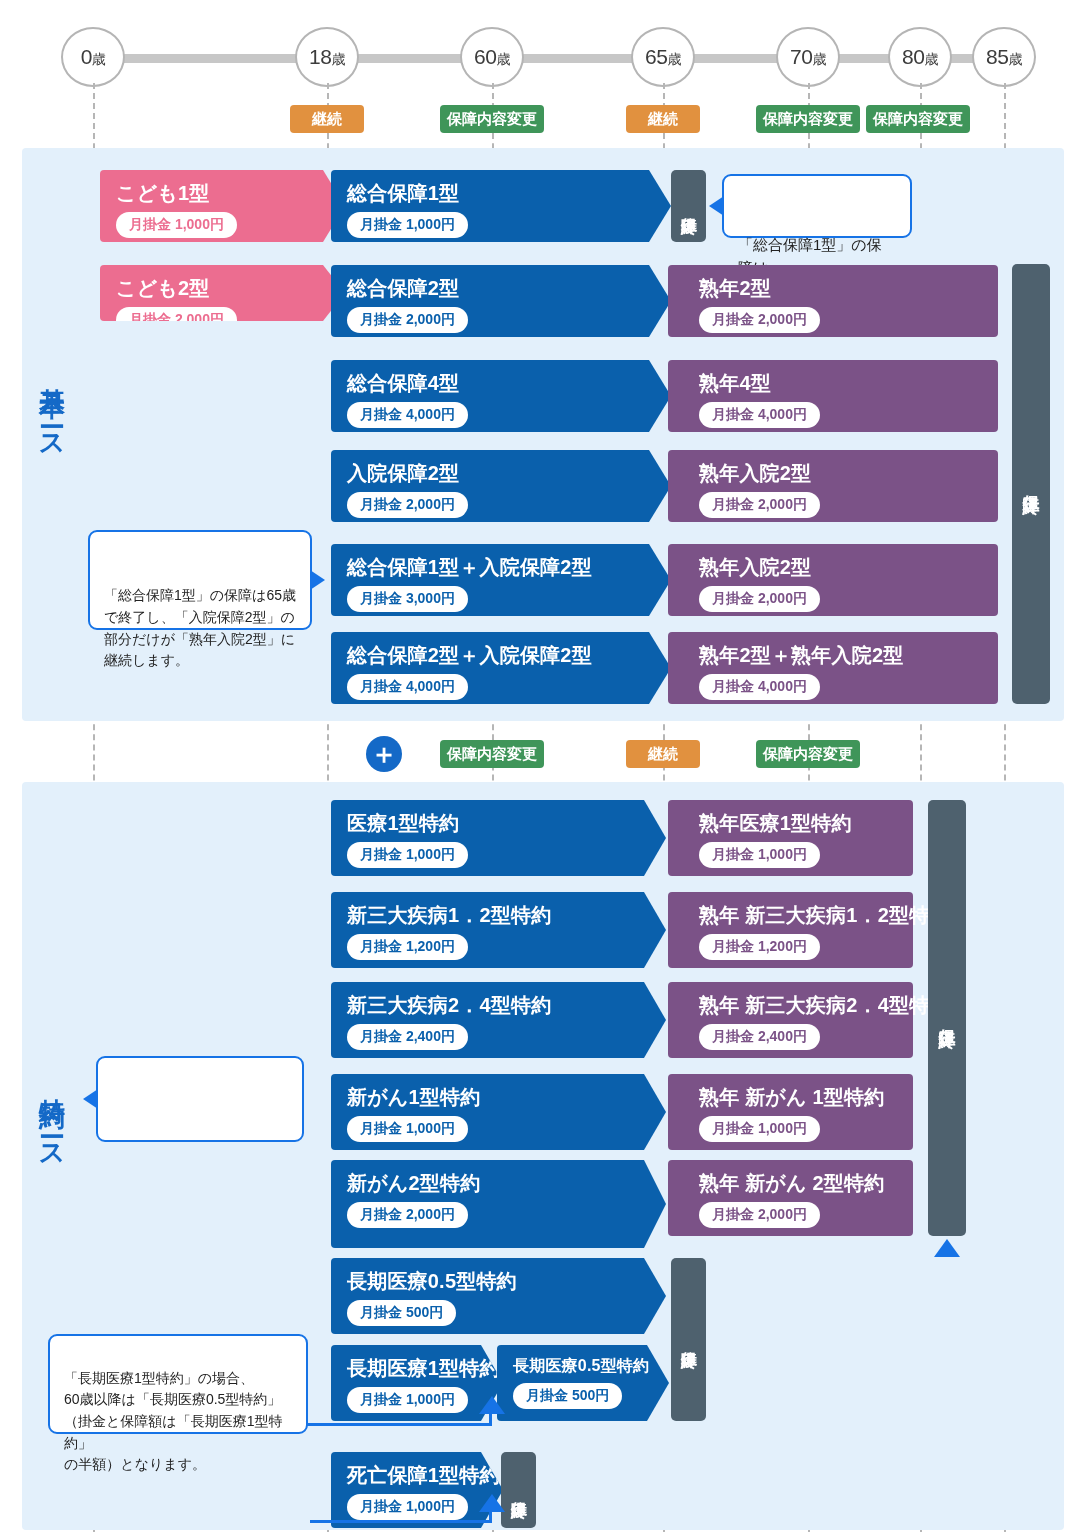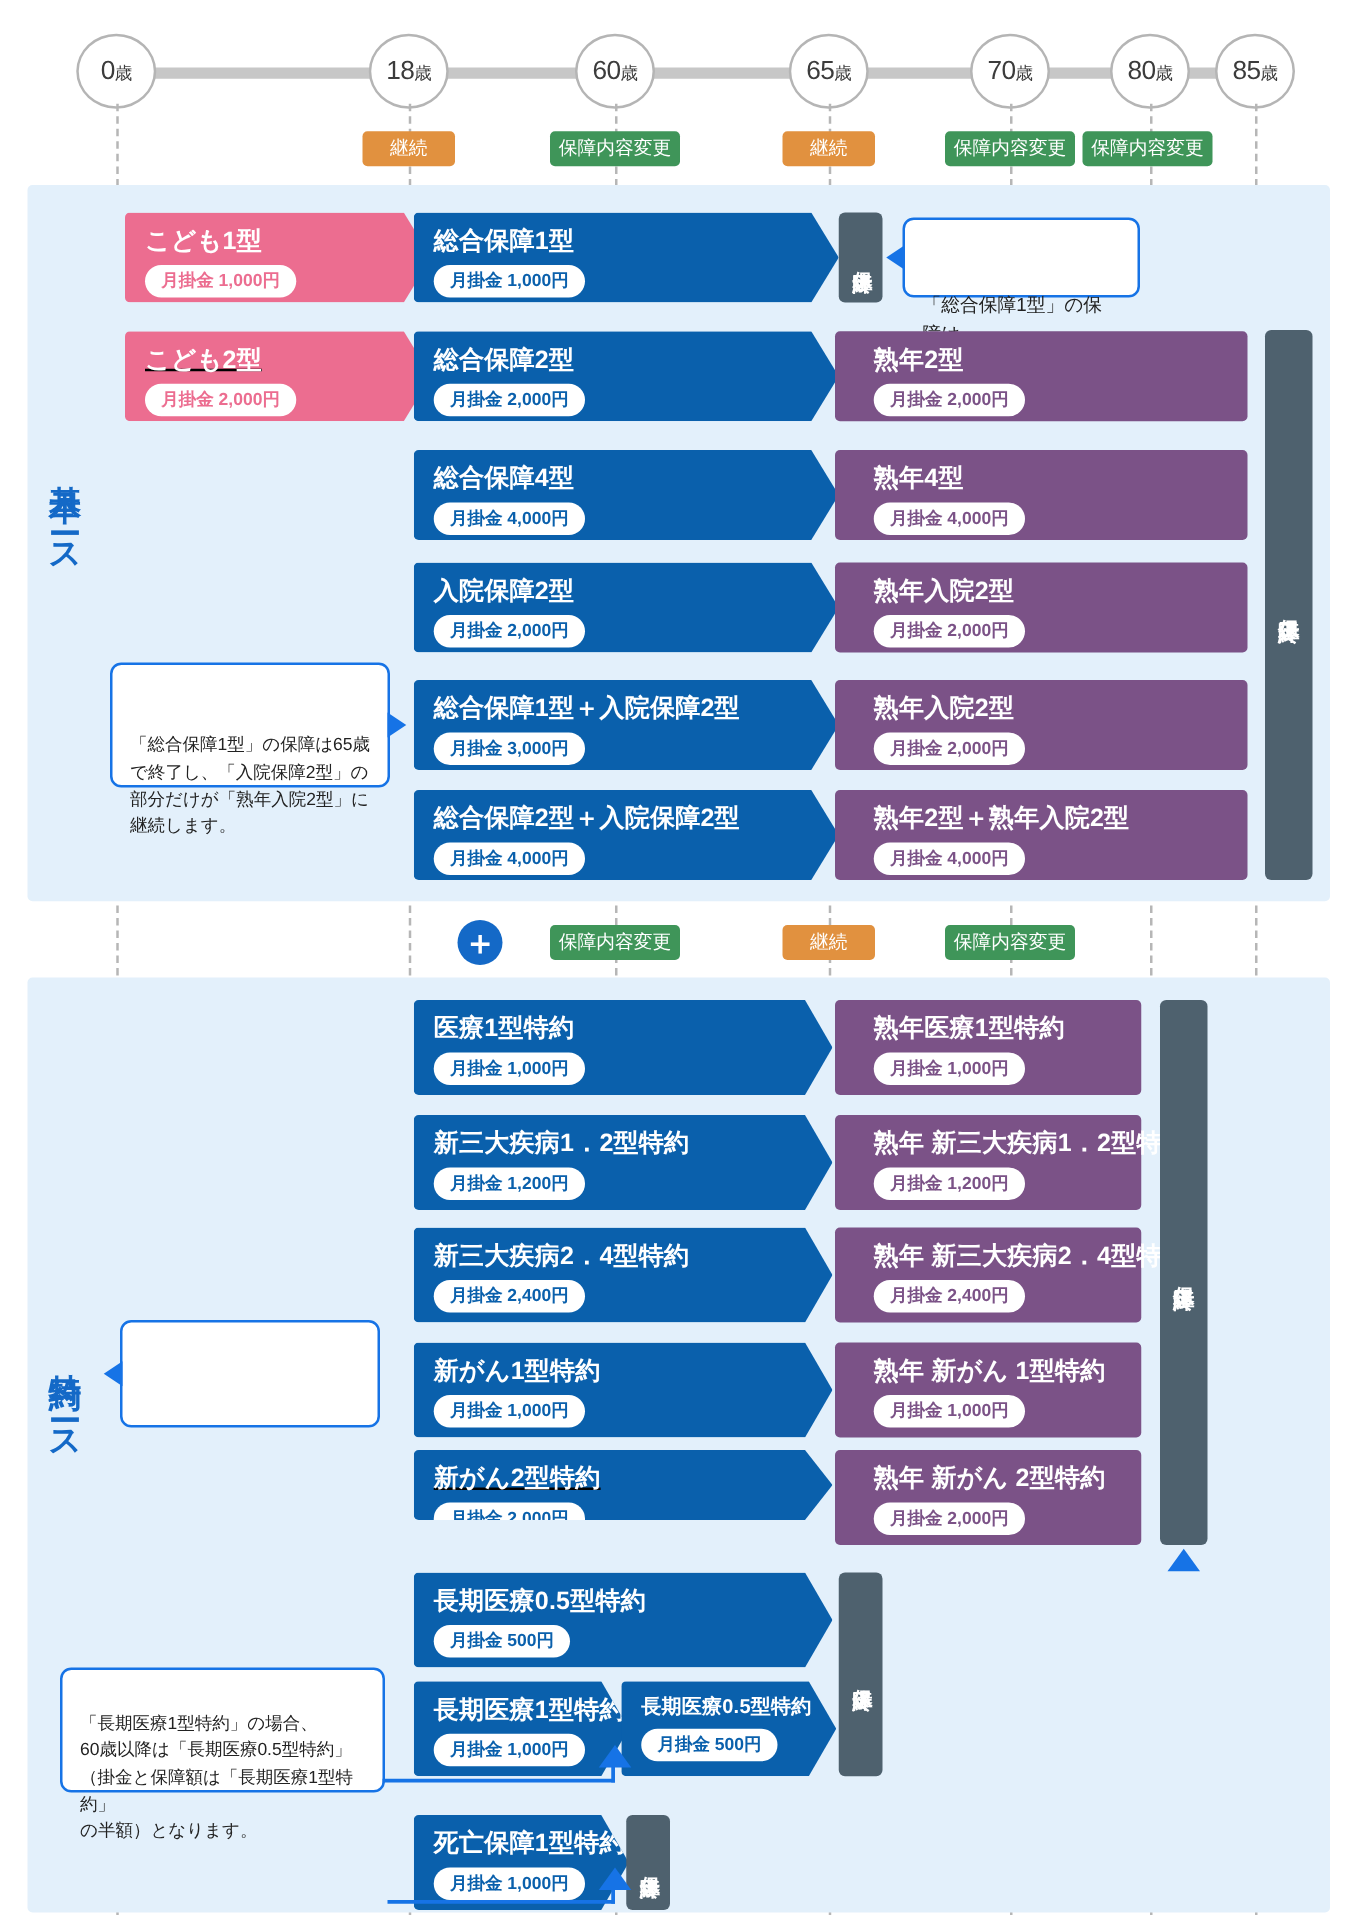--- a/index.html
+++ b/index.html
@@ -16,21 +16,21 @@
   .age-node{position:absolute;width:64px;height:60px;margin-left:-32px;margin-top:-30px;
     border:2px solid #b5b5b5;border-radius:50%;background:#fff;
     display:flex;align-items:center;justify-content:center;box-sizing:border-box;}
   .age-node span{font-size:21px;color:#3c3c3c;letter-spacing:-.5px;white-space:nowrap;}
   .age-node span i{font-style:normal;font-size:14px;}
 
   .vline{position:absolute;top:83px;width:0;border-left:2px dashed #b6b6b6;height:1449px;}
 
   
   .chip{position:absolute;height:28px;line-height:28px;border-radius:4px;color:#fff;
-        font-size:15px;text-align:center;white-space:nowrap;font-weight:400;}
+        font-size:15px;text-align:center;white-space:nowrap;font-weight:700;}
   .chip.orange{background:#e1913f;}
   .chip.green{background:#3f9559;}
 
   
   .panel{position:absolute;background:#e3f0fb;border-radius:4px;}
   .course-label{position:absolute;color:#1469c7;font-weight:bold;font-size:26px;
     writing-mode:vertical-rl;text-orientation:upright;letter-spacing:5px;line-height:1.1;}
 
   
   .bar{position:absolute;box-sizing:border-box;padding:13px 0 0 16px;}
@@ -125,21 +125,21 @@
     <div class="ttl">総合保障1型</div>
     <div class="pill">月掛金  1,000円</div>
   </div>
   <div class="endblk" style="left:671px;top:170px;width:35px;height:72px;">保障終了</div>
   <div class="callout" style="left:722px;top:174px;width:190px;height:64px;white-space:pre-line;">
     <div class="tip tip-left"></div>
     <span>「総合保障1型」の保障は
 65歳で終了します。</span>
   </div>
 
-  <div class="bar pink" style="left:100px;top:265px;width:245px;height:72px;text-decoration:underline;">
+  <div class="bar pink" style="left:100px;top:265px;width:245px;height:56px;">
     <div class="ttl">こども2型</div>
     <div class="pill">月掛金  2,000円</div>
   </div>
   <div class="bar blue arrow" style="left:331px;top:265px;width:340px;height:72px;">
     <div class="ttl">総合保障2型</div>
     <div class="pill">月掛金  2,000円</div>
   </div>
   <div class="bar purple" style="left:668px;top:265px;width:330px;height:72px;">
     <div class="ttl">熟年2型</div>
     <div class="pill">月掛金  2,000円</div>
@@ -230,21 +230,21 @@
     <div class="pill">月掛金  1,000円</div>
   </div>
   <div class="bar purple" style="left:668px;top:1074px;width:245px;height:76px;">
     <div class="ttl">熟年 新がん 1型特約</div>
     <div class="pill">月掛金  1,000円</div>
   </div>
   <div class="callout" style="left:96px;top:1056px;width:208px;height:86px;white-space:pre-line;font-size:14px;">
     <div class="tip tip-left"></div>
   </div>
 
-  <div class="bar blue arrow" style="left:331px;top:1160px;width:335px;height:56px;text-decoration:underline;">
+  <div class="bar blue arrow" style="left:331px;top:1160px;width:335px;height:88px;">
     <div class="ttl">新がん2型特約</div>
     <div class="pill">月掛金  2,000円</div>
   </div>
   <div class="bar purple" style="left:668px;top:1160px;width:245px;height:76px;">
     <div class="ttl">熟年 新がん 2型特約</div>
     <div class="pill">月掛金  2,000円</div>
   </div>
 
   <div class="endblk tall" style="left:928px;top:800px;width:38px;height:436px;">保障終了</div>
   <div class="uparrow" style="left:934px;top:1239px;"></div>

